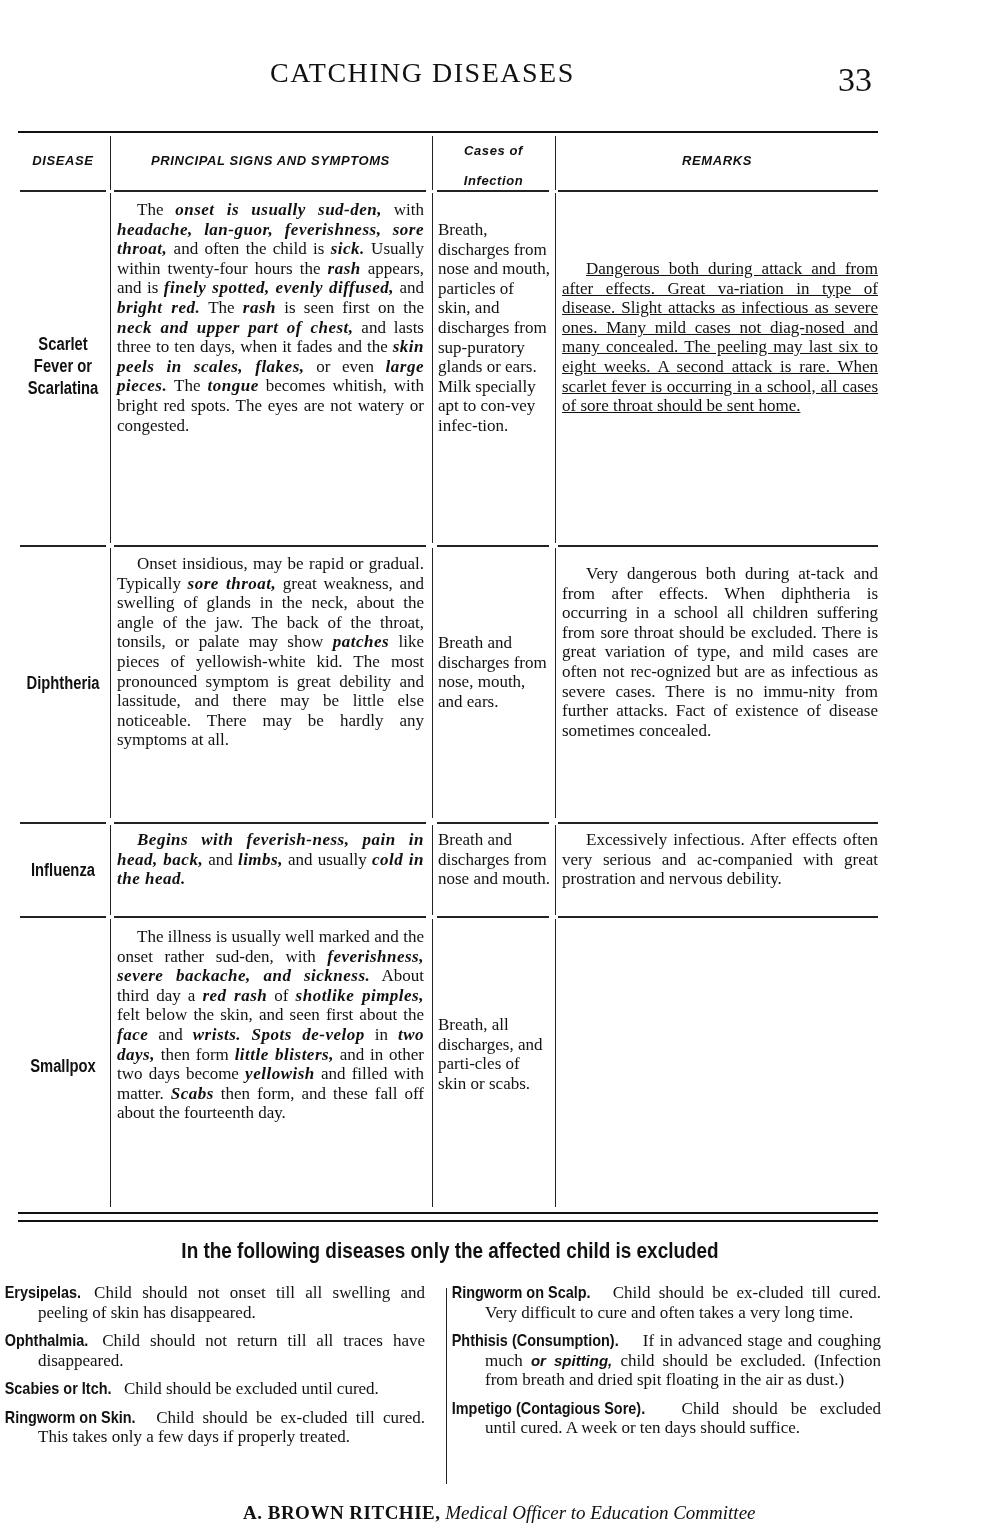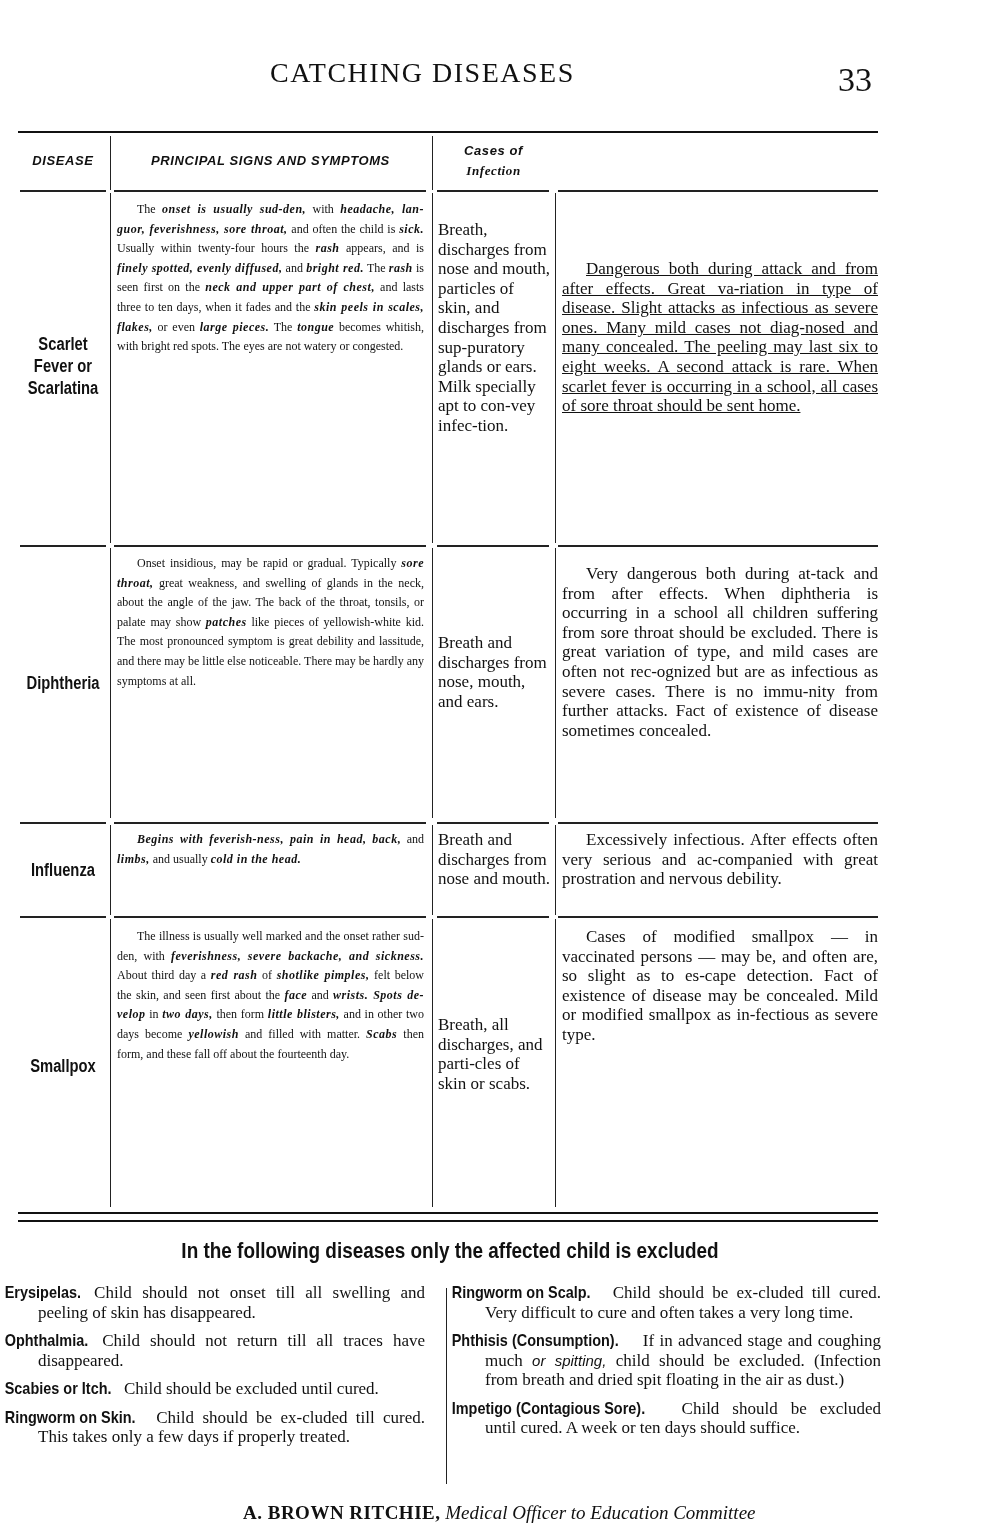--- a/index.html
+++ b/index.html
@@ -14,38 +14,38 @@
   .c1 { left:0; width:90px; }
   .c2 { left:92px; width:320px; border-left:1.5px solid #222; }
   .c3 { left:414px; width:122px; border-left:1.5px solid #222; }
   .c4 { left:537px; width:323px; border-left:1.5px solid #222; }
 
   .hdr-label { font-family:"Liberation Sans", sans-serif; font-style:italic; font-weight:bold; font-size:13px; letter-spacing:0.6px; position:absolute; text-align:center; width:100%; }
 
   .row-rule { position:absolute; height:1.5px; background:#222; }
   .disease-name { font-family:"Liberation Sans", sans-serif; font-weight:bold; font-size:18px; line-height:22px; text-align:center; position:absolute; width:100%; transform:scaleX(0.82); transform-origin:center; }
 
-  .body-text { font-size:12px; line-height:19.6px; text-align:justify; padding:0 6px 0 6px; position:absolute; left:0; right:0; }
+  .body-text { font-size:17px; line-height:19.6px; text-align:justify; padding:0 6px 0 6px; position:absolute; left:0; right:0; }
   .body-text .indent { text-indent:20px; display:block; }
   .em { font-weight:bold; font-style:italic; letter-spacing:0.5px; }
   .method-text { font-size:17px; line-height:19.6px; padding:0 4px 0 5px; position:absolute; left:0; right:0; }
   .remarks-text { font-size:17px; line-height:19.6px; text-align:justify; padding:0 0 0 6px; position:absolute; left:0; right:0; }
 
   .double-rule-1 { position:absolute; top:1212px; left:18px; width:860px; height:2px; background:#111; }
   .double-rule-2 { position:absolute; top:1220px; left:18px; width:860px; height:2px; background:#111; }
 
   .section-title { position:absolute; top:1238px; left:0; width:900px; text-align:center; font-family:"Liberation Sans", sans-serif; font-weight:bold; font-size:22px; transform:scaleX(0.86); transform-origin:center; }
 
   .excl-col { position:absolute; top:1283px; width:405px; }
   .excl-left { left:20px; }
   .excl-right { left:467px; width:414px; }
   .excl-divider { position:absolute; left:446px; top:1288px; width:1px; height:196px; background:#222; }
   .excl-item { font-size:17px; line-height:19.5px; text-align:justify; padding-left:18px; text-indent:-18px; margin-bottom:9px; }
   .excl-name { font-family:"Liberation Sans", sans-serif; font-weight:bold; font-size:17px; display:inline-block; transform:scaleX(0.85); transform-origin:left; margin-right:-8px; }
-  .excl-em { font-family:"Liberation Sans", sans-serif; font-weight:normal; font-style:italic; font-size:15px; }
+  .excl-em { font-family:"Liberation Sans", sans-serif; font-weight:bold; font-style:italic; font-size:15px; }
 
   .signature { position:absolute; top:1502px; left:243px; font-size:19px; white-space:nowrap; }
   .sig-name { font-weight:bold; letter-spacing:0.5px; font-family:"Liberation Serif", serif; }
   .sig-title { font-style:italic; }
 </style>
 </head>
 <body>
 
 <div class="page-header">
   <span class="running-title">CATCHING DISEASES</span>
@@ -56,21 +56,24 @@
 
 <div class="row" style="top:136px; height:54px;">
   <div class="cell c1" style="border:none;">
     <span class="hdr-label" style="top:17px;">DISEASE</span>
   </div>
   <div class="cell c2">
     <span class="hdr-label" style="top:17px;">PRINCIPAL SIGNS AND SYMPTOMS</span>
   </div>
   <div class="cell c3">
     <span class="hdr-label" style="top:7px;">Cases of</span>
-    <span class="hdr-label" style="top:27px;font-family:Liberation Serif, serif;">Infection</span>
+    <span class="hdr-label" style="top:37px;">Infection</span>
+  </div>
+  <div class="cell c4">
+    <span class="hdr-label" style="top:17px;">REMARKS</span>
   </div>
 </div>
 
 <div class="row-rule" style="top:190px; left:20px; width:86px;"></div>
 <div class="row-rule" style="top:190px; left:114px; width:312px;"></div>
 <div class="row-rule" style="top:190px; left:437px; width:112px;"></div>
 <div class="row-rule" style="top:190px; left:558px; width:320px;"></div>
 
 <div class="row" style="top:193px; height:350px;">
   <div class="cell c1">
@@ -155,21 +158,20 @@
   <div class="cell c2">
     <div class="body-text" style="top:8px;">
       <span class="indent"><span>The illness is usually well marked and the onset rather sud-den, with </span><span class="em">feverishness, severe backache, and sickness.</span><span> About third day a </span><span class="em">red rash</span><span> of </span><span class="em">shotlike pimples,</span><span> felt below the skin, and seen first about the </span><span class="em">face</span><span> and </span><span class="em">wrists. Spots de-velop</span><span> in </span><span class="em">two days,</span><span> then form </span><span class="em">little blisters,</span><span> and in other two days become </span><span class="em">yellowish</span><span> and filled with matter. </span><span class="em">Scabs</span><span> then form, and these fall off about the fourteenth day.</span></span>
     </div>
   </div>
   <div class="cell c3">
     <div class="method-text" style="top:96px;">Breath, all discharges, and parti-cles of skin or scabs.</div>
   </div>
   <div class="cell c4">
     <div class="remarks-text" style="top:8px;">
-      <span style="display:block; text-indent:24px;">Cases of modified smallpox — in vaccinated persons — may be, and often are, so slight as to es-cape detection. Fact of existence of disease may be concealed. Mild or modified smallpox as in-fectious as severe type.</span>
     </div>
   </div>
 </div>
 
 <div class="double-rule-1"></div>
 <div class="double-rule-2"></div>
 
 <div class="section-title">In the following diseases only the affected child is excluded</div>
 
 <div class="excl-col excl-left">

